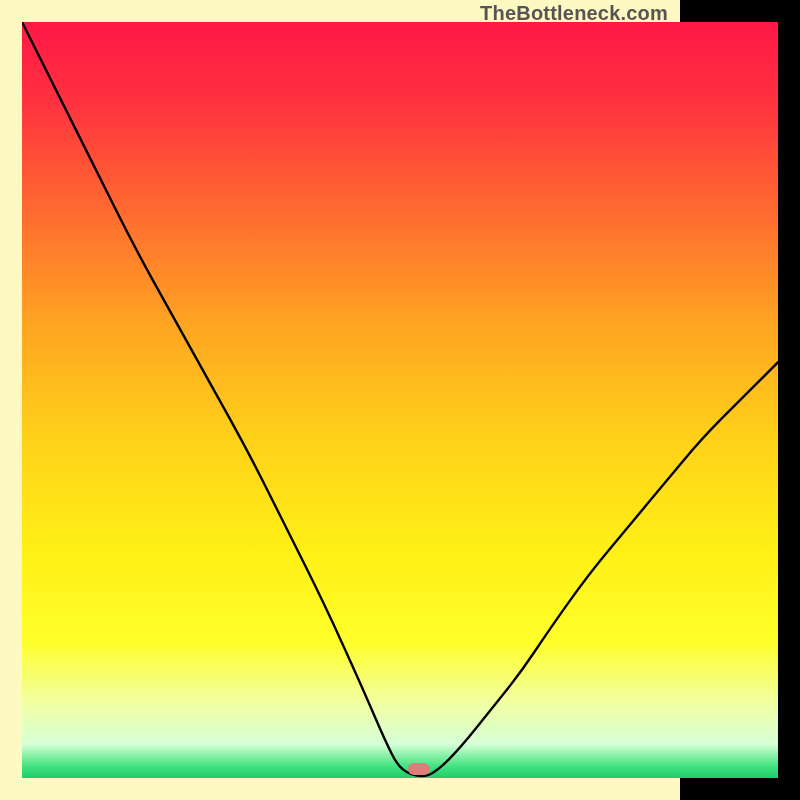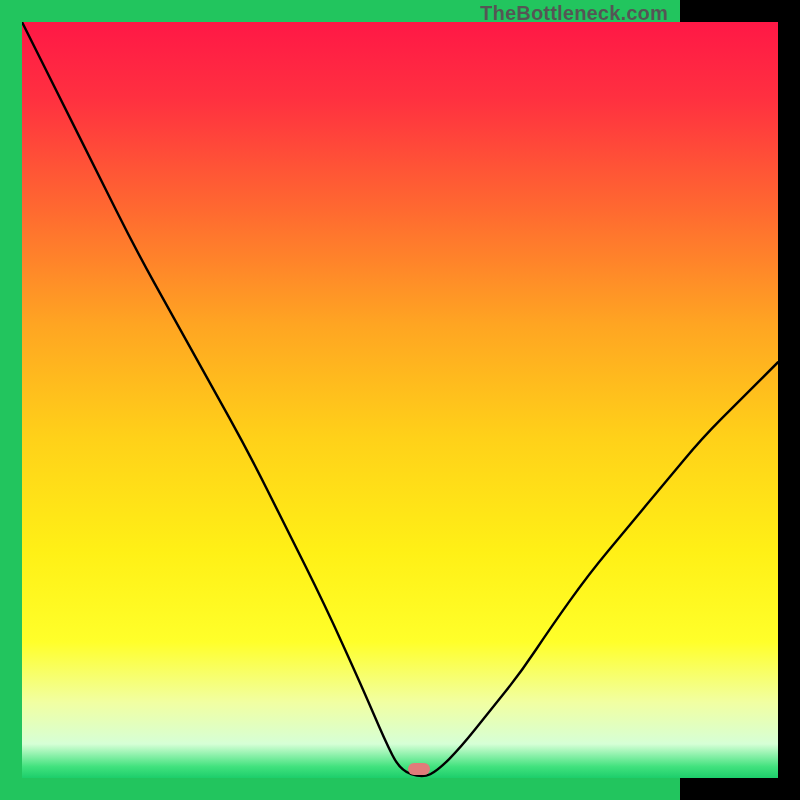--- a/index.html
+++ b/index.html
@@ -8,21 +8,21 @@
     width: 800px;
     height: 800px;
     overflow: hidden;
     background: #000;
     font-family: Arial, Helvetica, sans-serif;
   }
   .frame {
     position: relative;
     width: 680px;
     height: 800px;
-    background: #22c55e;
+    background: #fef9c3;
   }
   .watermark {
     position: absolute;
     top: 2px;
     right: 12px;
     color: #555;
     font-size: 20px;
     font-weight: 600;
     letter-spacing: 0.2px;
     z-index: 5;

